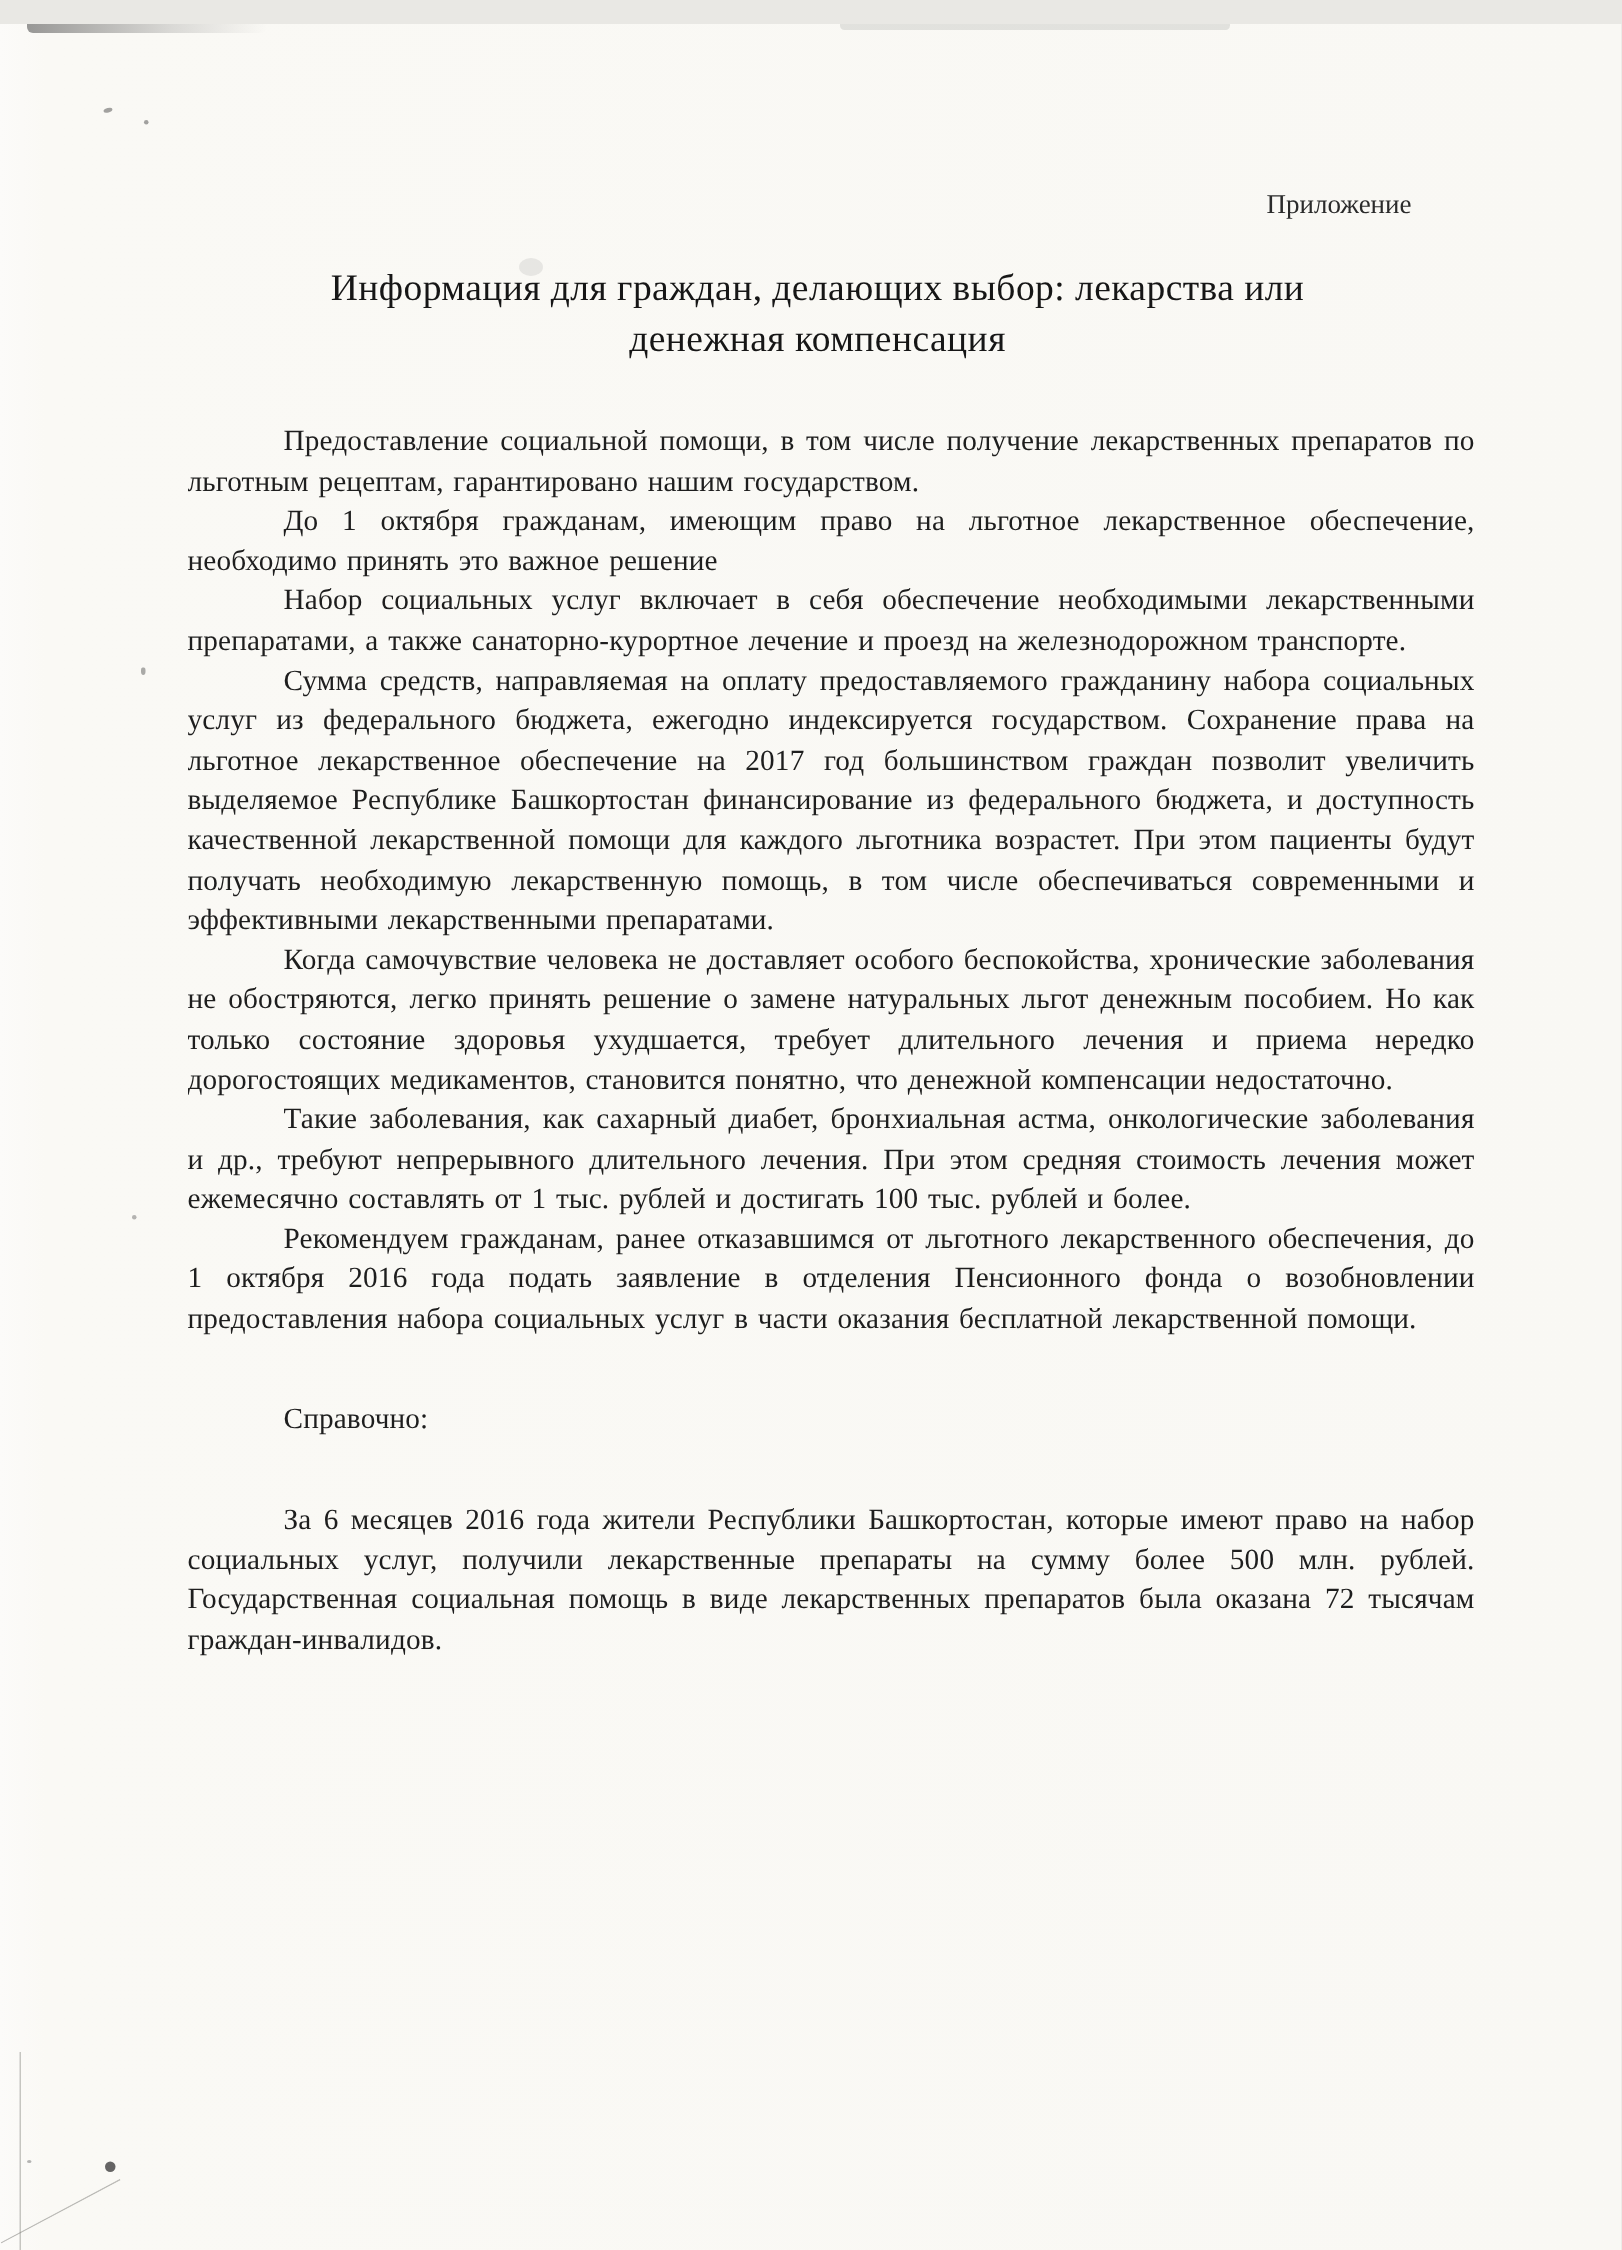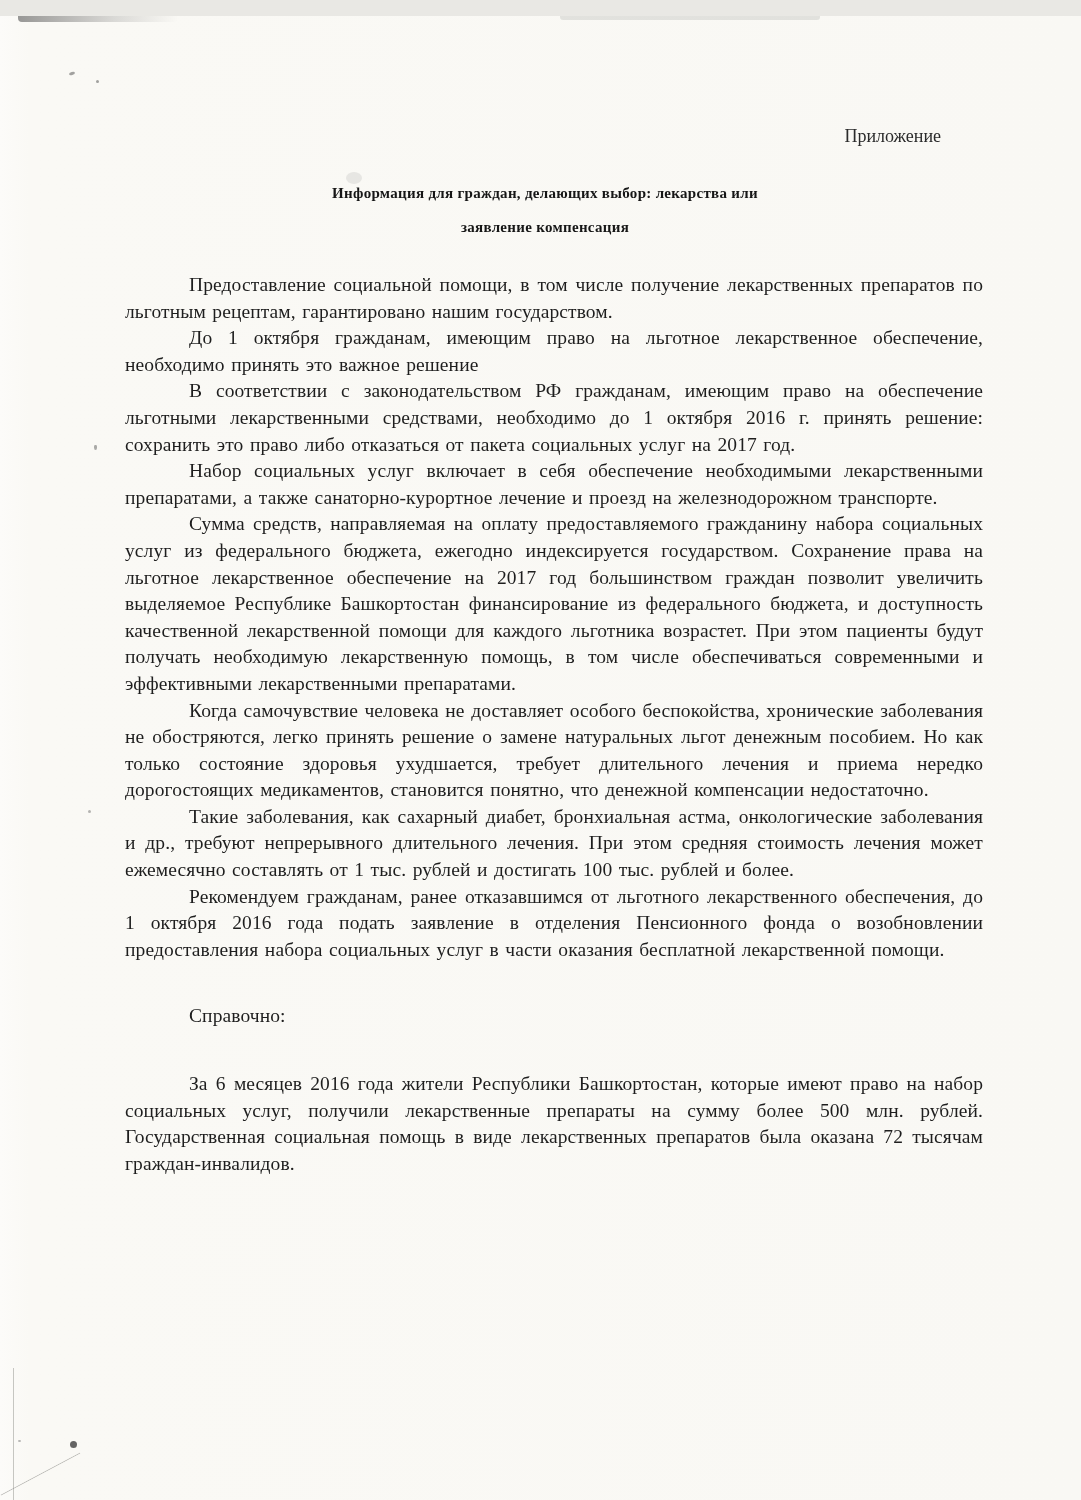--- a/index.html
+++ b/index.html
@@ -30,29 +30,29 @@
     right: 140px;
     font-size: 18px;
     color: #2b2b2b;
   }
   .doc-title {
     position: absolute;
     top: 160px;
     left: 110px;
     width: 870px;
     text-align: center;
-    font-weight: bold;
-    font-size: 15px;
+    font-weight: normal;
+    font-size: 25px;
     line-height: 34px;
     color: #161616;
     letter-spacing: 0.3px;
   }
   .doc-body {
     position: absolute;
-    top: 256px;
+    top: 266px;
     left: 125px;
     width: 858px;
     font-size: 19.5px;
     line-height: 26.6px;
     text-align: justify;
     letter-spacing: 0.1px;
     word-spacing: 1.5px;
   }
   .doc-body p {
     margin: 0;
@@ -104,27 +104,26 @@
 <body>
 
 <div class="page">
 
   <div class="content">
 
     <div class="corner-label">Приложение</div>
 
     <div class="doc-title">
       <div>Информация для граждан, делающих выбор: лекарства или</div>
-      <div>заявление компенсация</div>
+      <div>денежная компенсация</div>
     </div>
 
     <div class="doc-body">
       <p>Предоставление социальной помощи, в том числе получение лекарственных препаратов по льготным рецептам, гарантировано нашим государством.</p>
       <p>До 1 октября гражданам, имеющим право на льготное лекарственное обеспечение, необходимо принять это важное решение</p>
-      <p>В соответствии с законодательством РФ гражданам, имеющим право на обеспечение льготными лекарственными средствами, необходимо до 1 октября 2016 г. принять решение: сохранить это право либо отказаться от пакета социальных услуг на 2017 год.</p>
       <p>Набор социальных услуг включает в себя обеспечение необходимыми лекарственными препаратами, а также санаторно-курортное лечение и проезд на железнодорожном транспорте.</p>
       <p>Сумма средств, направляемая на оплату предоставляемого гражданину набора социальных услуг из федерального бюджета, ежегодно индексируется государством. Сохранение права на льготное лекарственное обеспечение на 2017 год большинством граждан позволит увеличить выделяемое Республике Башкортостан  финансирование из федерального бюджета, и доступность качественной лекарственной помощи для каждого льготника возрастет. При этом пациенты будут получать необходимую лекарственную помощь, в том числе обеспечиваться современными и эффективными лекарственными препаратами.</p>
       <p>Когда самочувствие человека не доставляет особого беспокойства, хронические заболевания не обостряются, легко принять решение о замене натуральных льгот денежным пособием. Но как только состояние здоровья ухудшается, требует длительного лечения и приема нередко дорогостоящих медикаментов, становится понятно, что денежной компенсации недостаточно.</p>
       <p>Такие заболевания, как сахарный диабет, бронхиальная астма, онкологические заболевания и др., требуют непрерывного длительного лечения. При этом средняя стоимость лечения может ежемесячно составлять от 1 тыс. рублей и достигать  100 тыс. рублей и более.</p>
       <p>Рекомендуем  гражданам, ранее отказавшимся от льготного лекарственного обеспечения, до 1 октября 2016 года подать заявление в отделения Пенсионного фонда о возобновлении предоставления набора социальных услуг в части оказания бесплатной лекарственной помощи.</p>
 
       <p class="ref-heading">Справочно:</p>
 
       <p class="ref-para">За 6 месяцев 2016 года жители Республики Башкортостан, которые имеют право на набор социальных услуг, получили лекарственные препараты на сумму более 500 млн. рублей. Государственная социальная помощь в виде лекарственных препаратов была оказана 72 тысячам  граждан-инвалидов.</p>
     </div>

